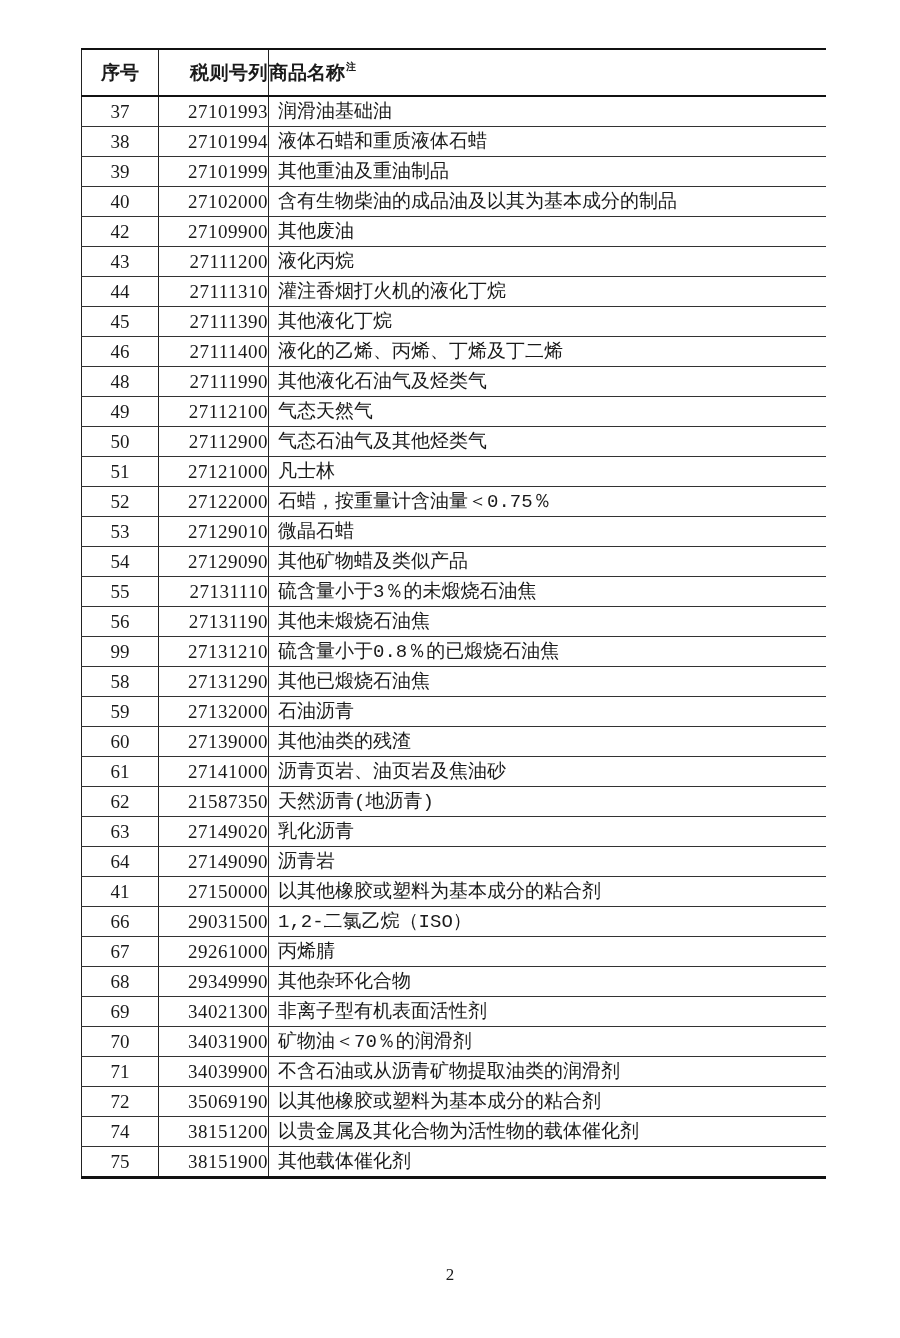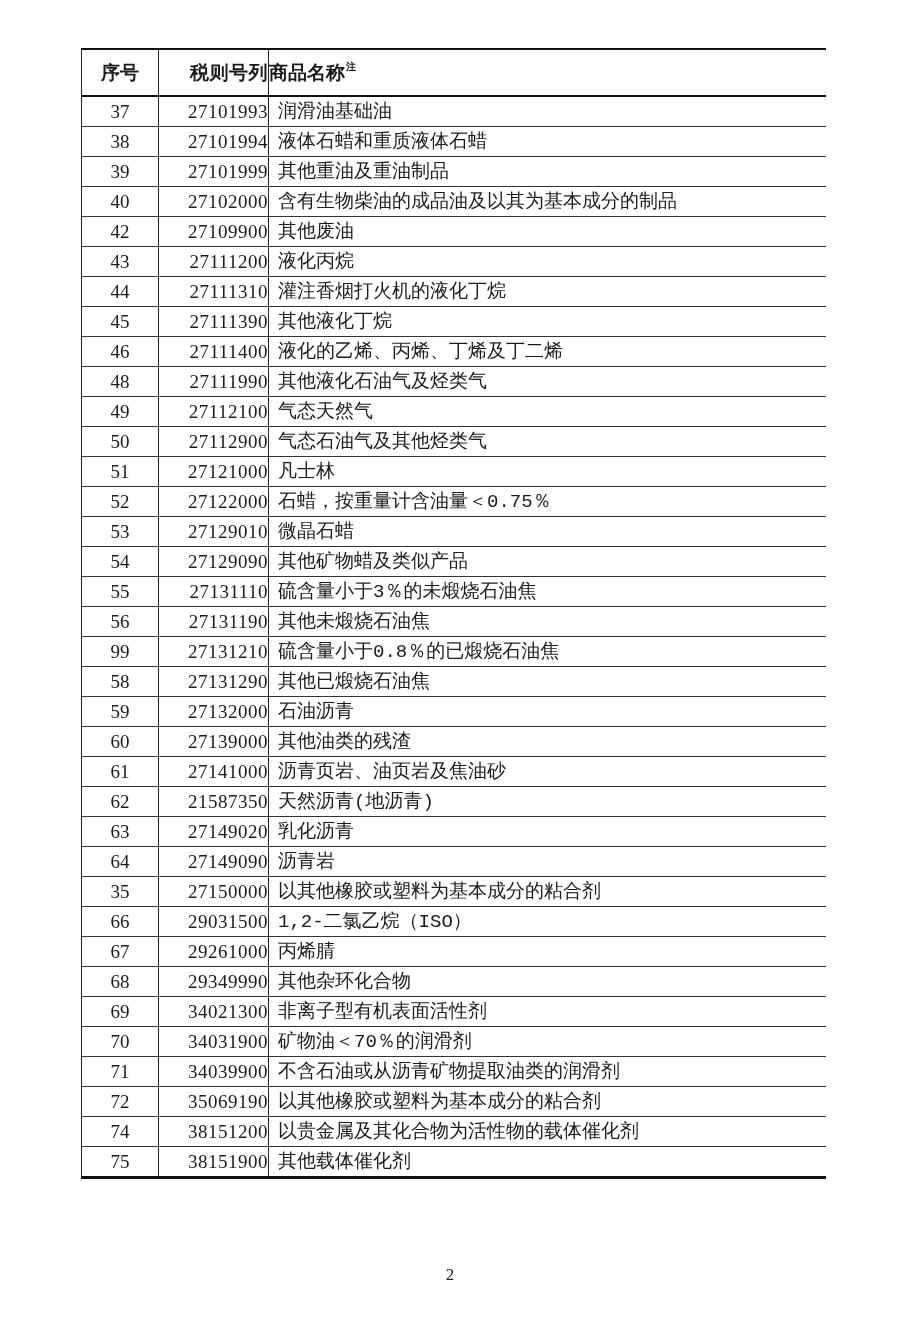--- a/index.html
+++ b/index.html
@@ -242,21 +242,21 @@
     <td class="col-name">乳化沥青</td>
   </tr>
 
   <tr>
     <td class="col-no">64</td>
     <td class="col-code">27149090</td>
     <td class="col-name">沥青岩</td>
   </tr>
 
   <tr>
-    <td class="col-no">35</td>
+    <td class="col-no">41</td>
     <td class="col-code">27150000</td>
     <td class="col-name">以其他橡胶或塑料为基本成分的粘合剂</td>
   </tr>
 
   <tr>
     <td class="col-no">66</td>
     <td class="col-code">29031500</td>
     <td class="col-name">1,2-二氯乙烷（ISO）</td>
   </tr>
 

